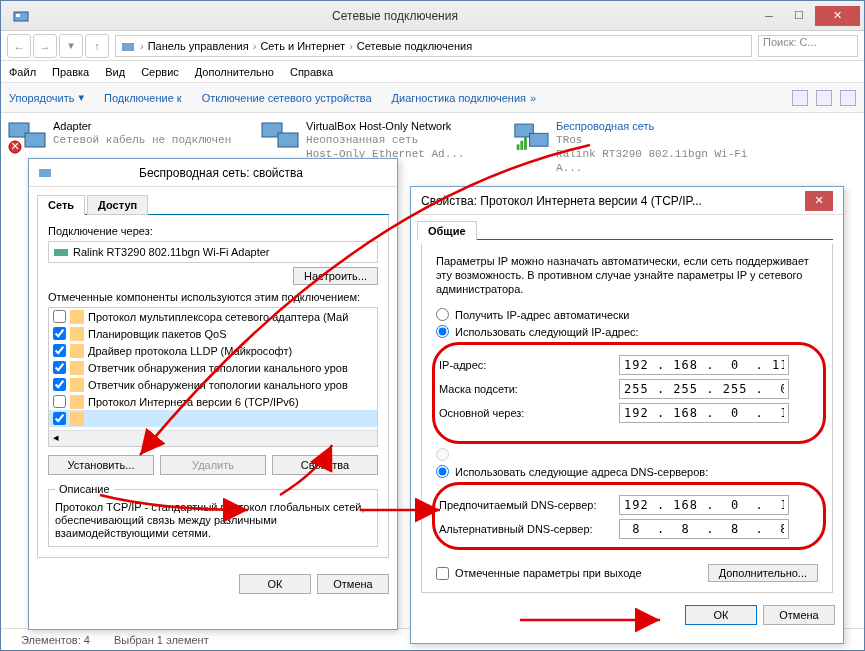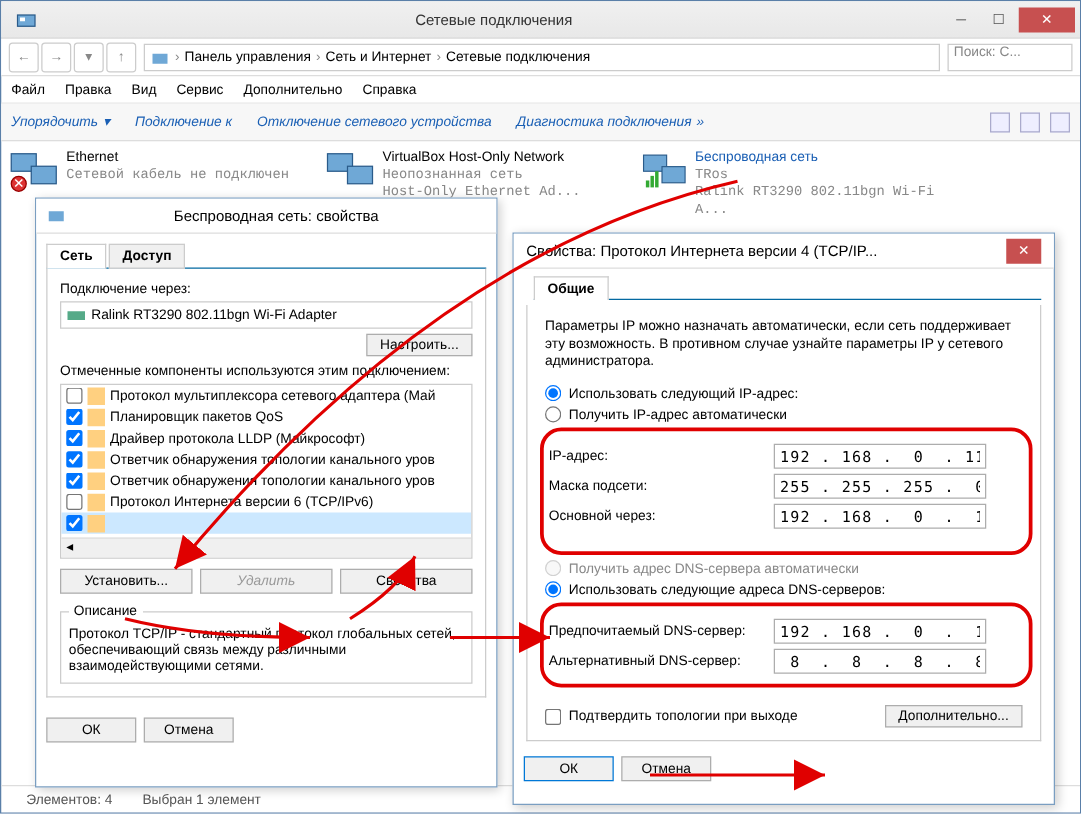--- a/index.html
+++ b/index.html
@@ -18,21 +18,21 @@
   .nav-arrows { display: flex; gap: 2px; margin-right: 6px; }
   .nav-arrow { width: 24px; height: 24px; border: 1px solid #ccc; border-radius: 3px; display: flex; align-items: center; justify-content: center; color: #888; }
   .addr { flex: 1; height: 22px; border: 1px solid #ccc; display: flex; align-items: center; padding: 0 4px; font-size: 11px; gap: 4px; }
   .addr span.sep { color: #888; }
   .search { width: 100px; height: 22px; border: 1px solid #ccc; margin-left: 6px; padding: 0 4px; color: #888; }
   
   .menubar { height: 22px; display: flex; align-items: center; padding: 0 8px; gap: 16px; border-bottom: 1px solid #e5e5e5; }
   .menubar span { font-size: 11px; }
   
   .toolbar { height: 30px; display: flex; align-items: center; padding: 0 8px; gap: 20px; background: #f7f7f7; border-bottom: 1px solid #ddd; }
-  .toolbar span { color: #1a5fb4; font-size: 11px; display: flex; align-items: center; gap: 4px; font-style: italic; }
+  .toolbar span { color: #1a5fb4; font-size: 11px; display: flex; align-items: center; gap: 4px; }
   .toolbar .right { margin-left: auto; display: flex; gap: 8px; }
   .tiny-ico { width: 16px; height: 16px; border: 1px solid #aac; background: #eef; }
   
   .content { position: relative; height: 500px; padding: 6px; }
   .adapter { display: inline-flex; align-items: flex-start; width: 250px; gap: 6px; vertical-align: top; }
   .adapter-icon { width: 40px; height: 36px; }
   .adapter-text { font-size: 11px; line-height: 14px; }
   .adapter-text .l1 { color: #000; }
   .adapter-text .l2, .adapter-text .l3 { color: #888; font-family: Liberation Mono, monospace; }
   .adapter.sel .l1 { color: #1a5fb4; }
@@ -43,49 +43,49 @@
   .dlg1 { position: absolute; top: 158px; left: 28px; width: 370px; height: 472px; background: #fff; border: 1px solid #7a9ec1; box-shadow: 2px 2px 8px rgba(0,0,0,0.2); }
   .dlg1-title { height: 28px; background: #fff; display: flex; align-items: center; padding: 0 8px; border-bottom: 1px solid #ddd; }
   .dlg1-title span { flex: 1; text-align: center; font-size: 12px; }
   .dlg1-body { padding: 8px; }
   .tabs { display: flex; border-bottom: 1px solid #0369a1; font-weight: bold; }
   .tab { padding: 3px 10px; border: 1px solid #ccc; border-bottom: none; background: #fff; margin-right: 2px; margin-bottom: -1px; font-size: 11px; }
   .tab.inactive { background: #f0f0f0; border-bottom: 1px solid #ccc; }
   .tab-content { border: 1px solid #ccc; border-top: none; padding: 10px; }
   .conn-box { border: 1px solid #ccc; height: 22px; display: flex; align-items: center; padding: 0 4px; margin-top: 4px; }
   .btn { background: #f0f0f0; border: 1px solid #adadad; padding: 2px 10px; font-size: 11px; }
-  .btn:disabled { color: #999; font-style: italic; }
+  .btn:disabled { color: #999; }
   .right-al { display: flex; justify-content: flex-end; margin-top: 4px; }
   .comp-list { border: 1px solid #ccc; height: 140px; overflow: hidden; margin-top: 4px; position: relative; }
   .comp-row { display: flex; align-items: center; height: 17px; padding: 0 4px; gap: 4px; white-space: nowrap; font-size: 11px; }
   .comp-row.sel { background: #cce8ff; }
   .chk { width: 13px; height: 13px; }
   .sm-ico { width: 14px; height: 14px; background: #ffd080; flex-shrink: 0; }
   .scrollbar-h { position: absolute; bottom: 0; left: 0; right: 0; height: 16px; background: #f0f0f0; border-top: 1px solid #ddd; }
   .btn-row { display: flex; gap: 6px; margin-top: 8px; }
   .btn-row .btn { flex: 1; padding: 3px 0; }
   .desc-box { border: 1px solid #ccc; padding: 6px; margin-top: 8px; }
   .desc-box legend { font-size: 11px; padding: 0 4px; }
-  .dlg-btns { display: flex; gap: 6px; padding: 8px; }
+  .dlg-btns { display: flex; justify-content: flex-end; gap: 6px; padding: 8px; }
   .dlg-btns .btn { width: 72px; padding: 3px 0; }
   
   
   .dlg2 { position: absolute; top: 186px; left: 410px; width: 434px; height: 458px; background: #fff; border: 1px solid #7a9ec1; box-shadow: 2px 2px 8px rgba(0,0,0,0.2); }
   .dlg2-title { height: 28px; background: #fff; display: flex; align-items: center; padding: 0 10px; border-bottom: 1px solid #ddd; }
   .dlg2-title span { flex: 1; font-size: 12px; }
   .dlg2-close { width: 28px; height: 20px; background: #c75050; color: #fff; display: flex; align-items: center; justify-content: center; }
   .pane { border: 1px solid #ccc; padding: 10px 14px; margin: 4px 10px; }
   .pane p { font-size: 11px; line-height: 14px; margin-bottom: 12px; }
   .radio-row { display: flex; align-items: center; gap: 6px; margin: 4px 0; }
   .radio-row.dis { color: #888; }
   .ip-grid { margin: 6px 0 14px 0; }
   .ip-row { display: flex; align-items: center; margin: 4px 0; }
   .ip-row label { width: 180px; font-size: 11px; }
   .ip-input { width: 170px; height: 20px; border: 1px solid #adadad; font-family: monospace; font-size: 12px; text-align: center; letter-spacing: 1px; padding: 1px 4px; }
-  .hi1 { border: 3px solid #e00000; border-radius: 17px; padding: 4px; margin-left: -4px; margin-right: -8px; }
+  .hi1 { border: 3px solid #e00000; border-radius: 27px; padding: 4px; margin-left: -4px; margin-right: -8px; }
   .val-row { display: flex; align-items: center; margin-top: 14px; gap: 6px; }
   .val-row .btn { margin-left: auto; }
   
   
   .arrows { position: absolute; top: 0; left: 0; width: 865px; height: 651px; pointer-events: none; z-index: 100; }
   
   fieldset { border: 1px solid #ccc; padding: 6px 8px 8px 8px; }
   legend { padding: 0 4px; }
 </style>
 </head>
@@ -149,21 +149,21 @@
 
   <div class="content">
     <div class="adapter">
       <svg class="adapter-icon" viewBox="0 0 40 36">
           <rect x="2" y="4" width="20" height="14" fill="#6fa8d6" stroke="#2a5b8a"></rect>
           <rect x="18" y="14" width="20" height="14" fill="#6fa8d6" stroke="#2a5b8a"></rect>
           <circle cx="8" cy="28" r="6" fill="#d33" stroke="#900"></circle>
           <text x="8" y="31" text-anchor="middle" fill="#fff" font-size="9">✕</text>
         </svg>
       <div class="adapter-text">
-        <div class="l1">Ethernet</div>
+        <div class="l1">Adapter</div>
         <div class="l2">Сетевой кабель не подключен</div>
       </div>
     </div>
     <div class="adapter">
       <svg class="adapter-icon" viewBox="0 0 40 36">
           <rect x="2" y="4" width="20" height="14" fill="#6fa8d6" stroke="#2a5b8a"></rect>
           <rect x="18" y="14" width="20" height="14" fill="#6fa8d6" stroke="#2a5b8a"></rect>
         </svg>
       <div class="adapter-text">
         <div class="l1">VirtualBox Host-Only Network</div>
@@ -269,77 +269,76 @@
     <button class="btn">ОК</button>
     <button class="btn">Отмена</button>
   </div>
 </div>
 
 <div class="dlg2">
   <div class="dlg2-title">
     <span>Свойства: Протокол Интернета версии 4 (TCP/IP...</span>
     <div class="dlg2-close">✕</div>
   </div>
-  <div style="padding:6px 10px 0 16px">
+  <div style="padding:6px 10px 0 6px">
     <div class="tabs">
         <div class="tab">Общие</div>
       </div>
   </div>
   <div class="pane" style="border-top:none">
     <p>Параметры IP можно назначать автоматически, если сеть поддерживает эту возможность. В противном случае узнайте параметры IP у сетевого администратора.</p>
 
+    <div class="radio-row">
+        <input type="radio" style="">
+        <span>Получить IP-адрес автоматически</span>
+      </div>
     <div class="radio-row">
         <input type="radio" checked="" style="">
         <span>Использовать следующий IP-адрес:</span>
       </div>
-    <div class="radio-row">
-        <input type="radio" style="">
-        <span>Получить IP-адрес автоматически</span>
-      </div>
     <div class="hi1">
       <div class="ip-grid">
         <div class="ip-row">
             <label>IP-адрес:</label>
             <input class="ip-input" value="192 . 168 .  0  . 112" style="">
           </div>
         <div class="ip-row">
             <label>Маска подсети:</label>
             <input class="ip-input" value="255 . 255 . 255 .  0" style="">
           </div>
         <div class="ip-row">
             <label>Основной через:</label>
             <input class="ip-input" value="192 . 168 .  0  .  1" style="">
           </div>
       </div>
     </div>
 
     <div class="radio-row dis">
         <input type="radio" disabled="" style="">
-        <span>Получить адрес DNS-сервера автоматически</span>
       </div>
     <div class="radio-row">
         <input type="radio" checked="" style="">
         <span>Использовать следующие адреса DNS-серверов:</span>
       </div>
     <div class="hi1">
       <div class="ip-grid" style="margin-bottom:4px">
         <div class="ip-row">
             <label>Предпочитаемый DNS-сервер:</label>
             <input class="ip-input" value="192 . 168 .  0  .  1" style="">
           </div>
         <div class="ip-row">
             <label>Альтернативный DNS-сервер:</label>
             <input class="ip-input" value=" 8  .  8  .  8  .  8" style="">
           </div>
       </div>
     </div>
 
     <div class="val-row">
       <input type="checkbox" style="">
-      <span>Подтвердить топологии при выходе</span>
+      <span>Отмеченные параметры при выходе</span>
       <button class="btn">Дополнительно...</button>
     </div>
   </div>
   <div class="dlg-btns">
     <button class="btn" style="border:1px solid #0078d7">ОК</button>
     <button class="btn">Отмена</button>
   </div>
 </div>
 
 <svg class="arrows">

